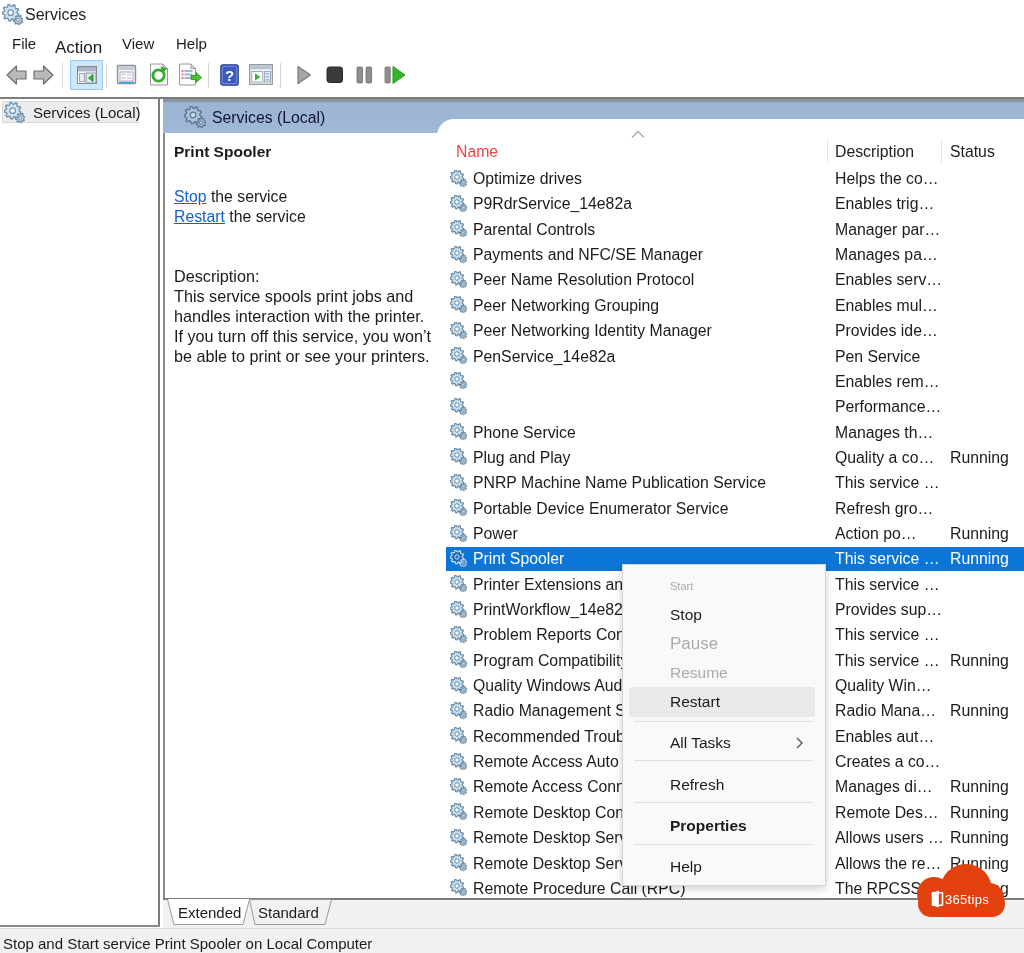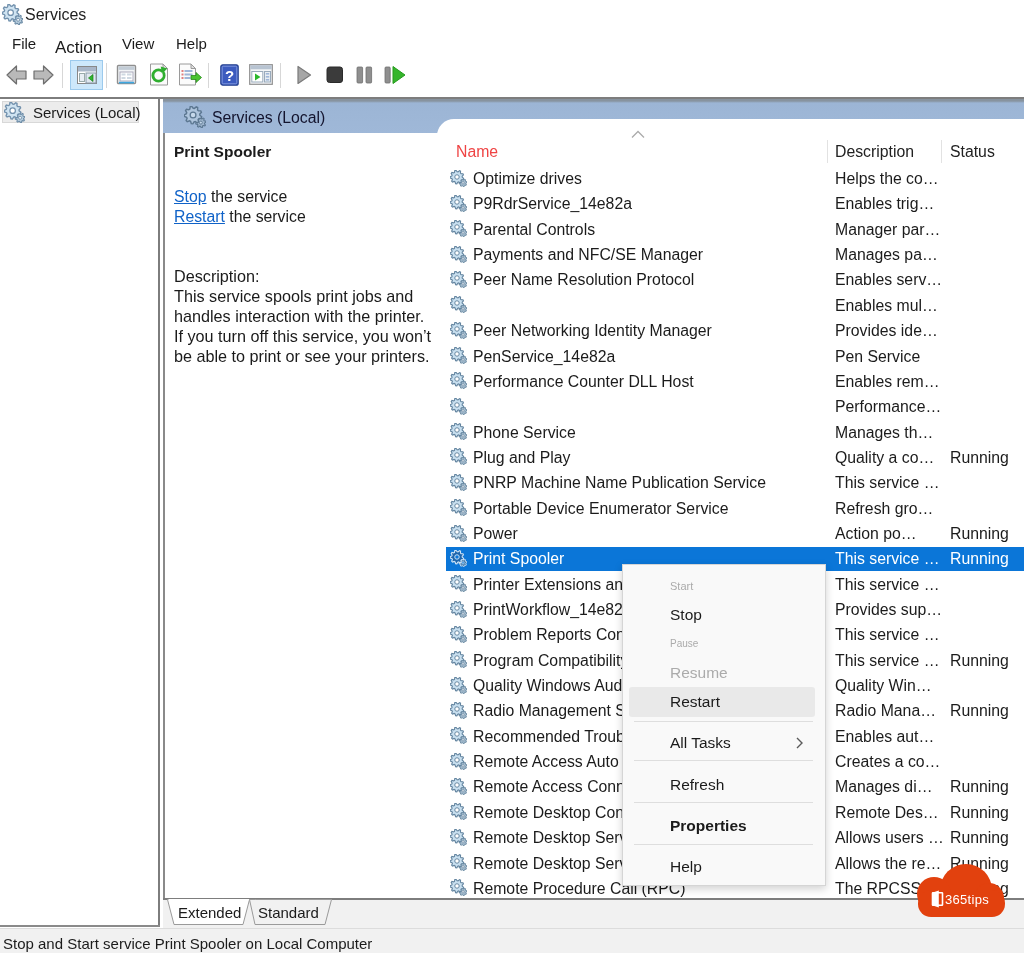--- a/index.html
+++ b/index.html
@@ -160,20 +160,21 @@
 <circle cx="7.2" cy="7.2" r="2.3" fill="#ffffff" stroke="#63849f" stroke-width="1"></circle>
 </svg>
 <div class="ab t15" style="left:36px;top:101.4px;line-height:24.5px;color:#1b1b1b">Peer Name Resolution Protocol</div>
 <div class="ab t15" style="left:398px;top:101.4px;line-height:24.5px;color:#1b1b1b">Enables serv…</div>
 <svg style="position:absolute;left:13px;top:129.35px" width="17" height="17" viewBox="0 0 17.5 17.5">
 <path d="M17.00 15.17 L16.55 15.83 L15.28 15.54 L14.79 15.86 L14.55 17.13 L13.76 17.28 L13.08 16.18 L12.50 16.06 L11.43 16.80 L10.77 16.35 L11.06 15.08 L10.74 14.59 L9.47 14.35 L9.32 13.56 L10.42 12.88 L10.54 12.30 L9.80 11.23 L10.25 10.57 L11.52 10.86 L12.01 10.54 L12.25 9.27 L13.04 9.12 L13.72 10.22 L14.30 10.34 L15.37 9.60 L16.03 10.05 L15.74 11.32 L16.06 11.81 L17.33 12.05 L17.48 12.84 L16.38 13.52 L16.26 14.10 Z" fill="#a9c0d2" stroke="#5d7e99" stroke-width="0.9"></path>
 <circle cx="13.4" cy="13.2" r="1.2" fill="#ffffff" stroke="#5d7e99" stroke-width="0.7"></circle>
 <path d="M14.06 8.59 L13.71 9.76 L11.81 10.02 L11.25 10.78 L11.56 12.68 L10.54 13.35 L8.92 12.32 L8.00 12.54 L7.02 14.20 L5.81 14.06 L5.22 12.23 L4.38 11.81 L2.57 12.45 L1.72 11.56 L2.46 9.78 L2.08 8.92 L0.28 8.24 L0.20 7.02 L1.91 6.13 L2.17 5.22 L1.23 3.55 L1.95 2.57 L3.84 2.98 L4.62 2.46 L4.97 0.56 L6.16 0.28 L7.34 1.80 L8.27 1.91 L9.76 0.69 L10.85 1.23 L10.78 3.15 L11.42 3.84 L13.35 3.86 L13.84 4.97 L12.54 6.40 L12.60 7.34 Z" fill="#c9e0f0" stroke="#63849f" stroke-width="1.15"></path>
 <circle cx="7.2" cy="7.2" r="2.3" fill="#ffffff" stroke="#63849f" stroke-width="1"></circle>
 </svg>
+<div class="ab t15" style="left:36px;top:126.8px;line-height:24.5px;color:#1b1b1b">Peer Networking Grouping</div>
 <div class="ab t15" style="left:398px;top:126.8px;line-height:24.5px;color:#1b1b1b">Enables mul…</div>
 <svg style="position:absolute;left:13px;top:154.70000000000002px" width="17" height="17" viewBox="0 0 17.5 17.5">
 <path d="M17.00 15.17 L16.55 15.83 L15.28 15.54 L14.79 15.86 L14.55 17.13 L13.76 17.28 L13.08 16.18 L12.50 16.06 L11.43 16.80 L10.77 16.35 L11.06 15.08 L10.74 14.59 L9.47 14.35 L9.32 13.56 L10.42 12.88 L10.54 12.30 L9.80 11.23 L10.25 10.57 L11.52 10.86 L12.01 10.54 L12.25 9.27 L13.04 9.12 L13.72 10.22 L14.30 10.34 L15.37 9.60 L16.03 10.05 L15.74 11.32 L16.06 11.81 L17.33 12.05 L17.48 12.84 L16.38 13.52 L16.26 14.10 Z" fill="#a9c0d2" stroke="#5d7e99" stroke-width="0.9"></path>
 <circle cx="13.4" cy="13.2" r="1.2" fill="#ffffff" stroke="#5d7e99" stroke-width="0.7"></circle>
 <path d="M14.06 8.59 L13.71 9.76 L11.81 10.02 L11.25 10.78 L11.56 12.68 L10.54 13.35 L8.92 12.32 L8.00 12.54 L7.02 14.20 L5.81 14.06 L5.22 12.23 L4.38 11.81 L2.57 12.45 L1.72 11.56 L2.46 9.78 L2.08 8.92 L0.28 8.24 L0.20 7.02 L1.91 6.13 L2.17 5.22 L1.23 3.55 L1.95 2.57 L3.84 2.98 L4.62 2.46 L4.97 0.56 L6.16 0.28 L7.34 1.80 L8.27 1.91 L9.76 0.69 L10.85 1.23 L10.78 3.15 L11.42 3.84 L13.35 3.86 L13.84 4.97 L12.54 6.40 L12.60 7.34 Z" fill="#c9e0f0" stroke="#63849f" stroke-width="1.15"></path>
 <circle cx="7.2" cy="7.2" r="2.3" fill="#ffffff" stroke="#63849f" stroke-width="1"></circle>
 </svg>
 <div class="ab t15" style="left:36px;top:152.1px;line-height:24.5px;color:#1b1b1b">Peer Networking Identity Manager</div>
 <div class="ab t15" style="left:398px;top:152.1px;line-height:24.5px;color:#1b1b1b">Provides ide…</div>
 <svg style="position:absolute;left:13px;top:180.05px" width="17" height="17" viewBox="0 0 17.5 17.5">
@@ -183,21 +184,20 @@
 <circle cx="7.2" cy="7.2" r="2.3" fill="#ffffff" stroke="#63849f" stroke-width="1"></circle>
 </svg>
 <div class="ab t15" style="left:36px;top:177.5px;line-height:24.5px;color:#1b1b1b">PenService_14e82a</div>
 <div class="ab t15" style="left:398px;top:177.5px;line-height:24.5px;color:#1b1b1b">Pen Service</div>
 <svg style="position:absolute;left:13px;top:205.4px" width="17" height="17" viewBox="0 0 17.5 17.5">
 <path d="M17.00 15.17 L16.55 15.83 L15.28 15.54 L14.79 15.86 L14.55 17.13 L13.76 17.28 L13.08 16.18 L12.50 16.06 L11.43 16.80 L10.77 16.35 L11.06 15.08 L10.74 14.59 L9.47 14.35 L9.32 13.56 L10.42 12.88 L10.54 12.30 L9.80 11.23 L10.25 10.57 L11.52 10.86 L12.01 10.54 L12.25 9.27 L13.04 9.12 L13.72 10.22 L14.30 10.34 L15.37 9.60 L16.03 10.05 L15.74 11.32 L16.06 11.81 L17.33 12.05 L17.48 12.84 L16.38 13.52 L16.26 14.10 Z" fill="#a9c0d2" stroke="#5d7e99" stroke-width="0.9"></path>
 <circle cx="13.4" cy="13.2" r="1.2" fill="#ffffff" stroke="#5d7e99" stroke-width="0.7"></circle>
 <path d="M14.06 8.59 L13.71 9.76 L11.81 10.02 L11.25 10.78 L11.56 12.68 L10.54 13.35 L8.92 12.32 L8.00 12.54 L7.02 14.20 L5.81 14.06 L5.22 12.23 L4.38 11.81 L2.57 12.45 L1.72 11.56 L2.46 9.78 L2.08 8.92 L0.28 8.24 L0.20 7.02 L1.91 6.13 L2.17 5.22 L1.23 3.55 L1.95 2.57 L3.84 2.98 L4.62 2.46 L4.97 0.56 L6.16 0.28 L7.34 1.80 L8.27 1.91 L9.76 0.69 L10.85 1.23 L10.78 3.15 L11.42 3.84 L13.35 3.86 L13.84 4.97 L12.54 6.40 L12.60 7.34 Z" fill="#c9e0f0" stroke="#63849f" stroke-width="1.15"></path>
 <circle cx="7.2" cy="7.2" r="2.3" fill="#ffffff" stroke="#63849f" stroke-width="1"></circle>
 </svg>
-<div class="ab t15" style="left:36px;top:202.8px;line-height:24.5px;color:#1b1b1b">Performance Counter DLL Host</div>
 <div class="ab t15" style="left:398px;top:202.8px;line-height:24.5px;color:#1b1b1b">Enables rem…</div>
 <svg style="position:absolute;left:13px;top:230.75px" width="17" height="17" viewBox="0 0 17.5 17.5">
 <path d="M17.00 15.17 L16.55 15.83 L15.28 15.54 L14.79 15.86 L14.55 17.13 L13.76 17.28 L13.08 16.18 L12.50 16.06 L11.43 16.80 L10.77 16.35 L11.06 15.08 L10.74 14.59 L9.47 14.35 L9.32 13.56 L10.42 12.88 L10.54 12.30 L9.80 11.23 L10.25 10.57 L11.52 10.86 L12.01 10.54 L12.25 9.27 L13.04 9.12 L13.72 10.22 L14.30 10.34 L15.37 9.60 L16.03 10.05 L15.74 11.32 L16.06 11.81 L17.33 12.05 L17.48 12.84 L16.38 13.52 L16.26 14.10 Z" fill="#a9c0d2" stroke="#5d7e99" stroke-width="0.9"></path>
 <circle cx="13.4" cy="13.2" r="1.2" fill="#ffffff" stroke="#5d7e99" stroke-width="0.7"></circle>
 <path d="M14.06 8.59 L13.71 9.76 L11.81 10.02 L11.25 10.78 L11.56 12.68 L10.54 13.35 L8.92 12.32 L8.00 12.54 L7.02 14.20 L5.81 14.06 L5.22 12.23 L4.38 11.81 L2.57 12.45 L1.72 11.56 L2.46 9.78 L2.08 8.92 L0.28 8.24 L0.20 7.02 L1.91 6.13 L2.17 5.22 L1.23 3.55 L1.95 2.57 L3.84 2.98 L4.62 2.46 L4.97 0.56 L6.16 0.28 L7.34 1.80 L8.27 1.91 L9.76 0.69 L10.85 1.23 L10.78 3.15 L11.42 3.84 L13.35 3.86 L13.84 4.97 L12.54 6.40 L12.60 7.34 Z" fill="#c9e0f0" stroke="#63849f" stroke-width="1.15"></path>
 <circle cx="7.2" cy="7.2" r="2.3" fill="#ffffff" stroke="#63849f" stroke-width="1"></circle>
 </svg>
 <div class="ab t15" style="left:398px;top:228.2px;line-height:24.5px;color:#1b1b1b">Performance…</div>
 <svg style="position:absolute;left:13px;top:256.1px" width="17" height="17" viewBox="0 0 17.5 17.5">
 <path d="M17.00 15.17 L16.55 15.83 L15.28 15.54 L14.79 15.86 L14.55 17.13 L13.76 17.28 L13.08 16.18 L12.50 16.06 L11.43 16.80 L10.77 16.35 L11.06 15.08 L10.74 14.59 L9.47 14.35 L9.32 13.56 L10.42 12.88 L10.54 12.30 L9.80 11.23 L10.25 10.57 L11.52 10.86 L12.01 10.54 L12.25 9.27 L13.04 9.12 L13.72 10.22 L14.30 10.34 L15.37 9.60 L16.03 10.05 L15.74 11.32 L16.06 11.81 L17.33 12.05 L17.48 12.84 L16.38 13.52 L16.26 14.10 Z" fill="#a9c0d2" stroke="#5d7e99" stroke-width="0.9"></path>
@@ -372,21 +372,21 @@
 </svg>
 <div class="ab t15" style="left:178px;top:905px;line-height:16px;font-size:15px">Extended</div>
 <div class="ab t15" style="left:258px;top:905px;line-height:16px;font-size:15px">Standard</div>
 <div class="ab" style="left:0;top:928px;width:1024px;height:1px;background:#dcdcdc"></div>
 <div class="ab" style="left:0;top:929px;width:1024px;height:24px;background:#f1f1f1"></div>
 <div class="ab" style="left:3px;top:935px;font-size:15px;line-height:18px;white-space:nowrap">Stop and Start service Print Spooler on Local Computer</div>
 <div class="ab" style="left:622px;top:564px;width:202px;height:320px;background:#f9f9f9;border:1px solid #d5d5d5;box-shadow:0 3px 8px rgba(0,0,0,0.18)"></div>
 <div class="ab" style="left:629px;top:687px;width:186px;height:30px;background:#e9e9e9;border-radius:3px"></div>
 <div class="ab t15" style="left:670px;top:575.5px;line-height:20px;color:#ababab;font-size:11px">Start</div>
 <div class="ab t15" style="left:670px;top:604.5px;line-height:20px;color:#1b1b1b;font-size:15.5px">Stop</div>
-<div class="ab t15" style="left:670px;top:633.5px;line-height:20px;color:#ababab;font-size:10px">Pause</div>
+<div class="ab t15" style="left:670px;top:633.5px;line-height:20px;color:#ababab;font-size:17px">Pause</div>
 <div class="ab t15" style="left:670px;top:662.5px;line-height:20px;color:#ababab;font-size:15.5px">Resume</div>
 <div class="ab t15" style="left:670px;top:692.0px;line-height:20px;color:#1b1b1b;font-size:15.5px">Restart</div>
 <div class="ab t15" style="left:670px;top:732.5px;line-height:20px;color:#1b1b1b;font-size:15.5px">All Tasks</div>
 <div class="ab t15" style="left:670px;top:774.5px;line-height:20px;color:#1b1b1b;font-size:15.5px">Refresh</div>
 <div class="ab t15" style="left:670px;top:816.0px;line-height:20px;color:#1b1b1b;font-weight:bold;font-size:15.5px">Properties</div>
 <div class="ab t15" style="left:670px;top:856.5px;line-height:20px;color:#1b1b1b;font-size:15.5px">Help</div>
 <div class="ab" style="left:634px;top:720.5px;width:179px;height:1px;background:#dedede"></div>
 <div class="ab" style="left:634px;top:760.0px;width:179px;height:1px;background:#dedede"></div>
 <div class="ab" style="left:634px;top:801.5px;width:179px;height:1px;background:#dedede"></div>
 <div class="ab" style="left:634px;top:844.0px;width:179px;height:1px;background:#dedede"></div>

